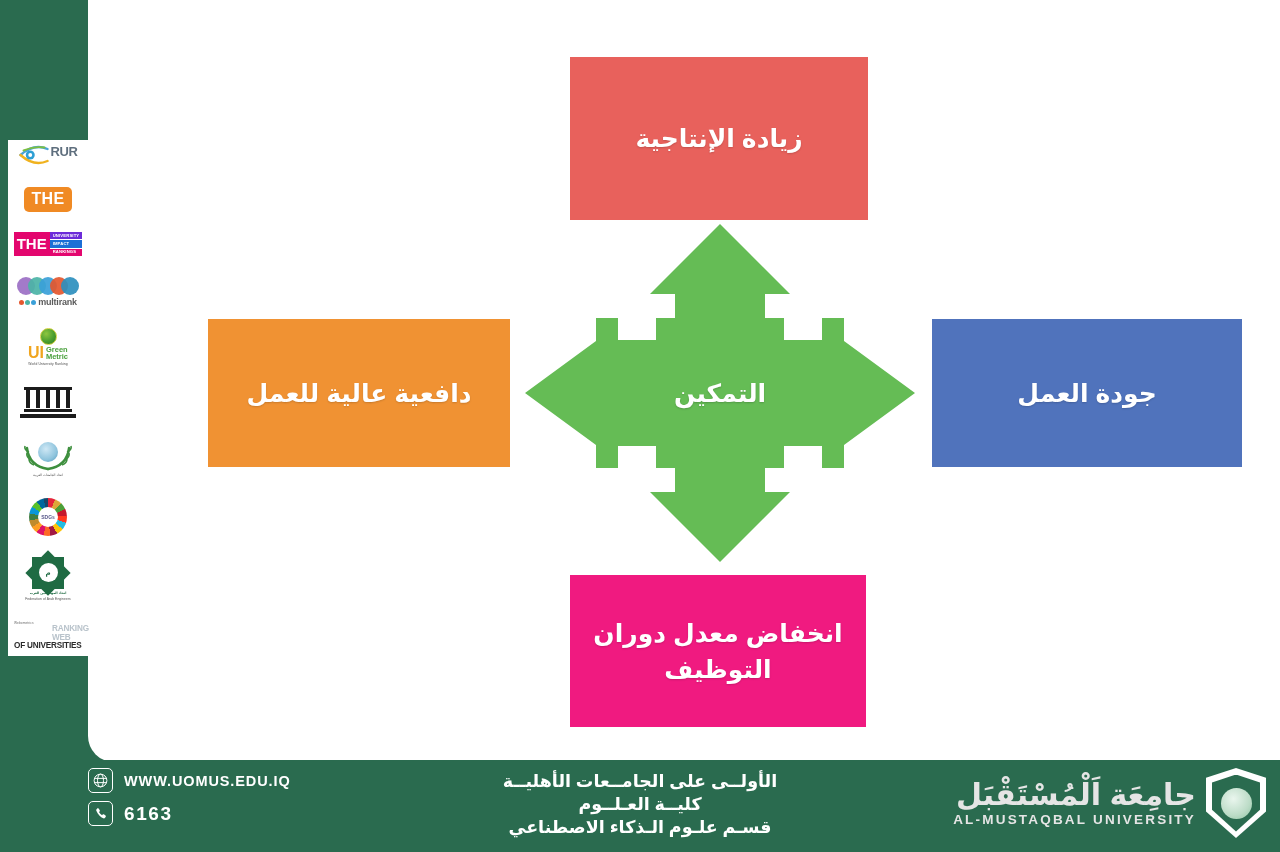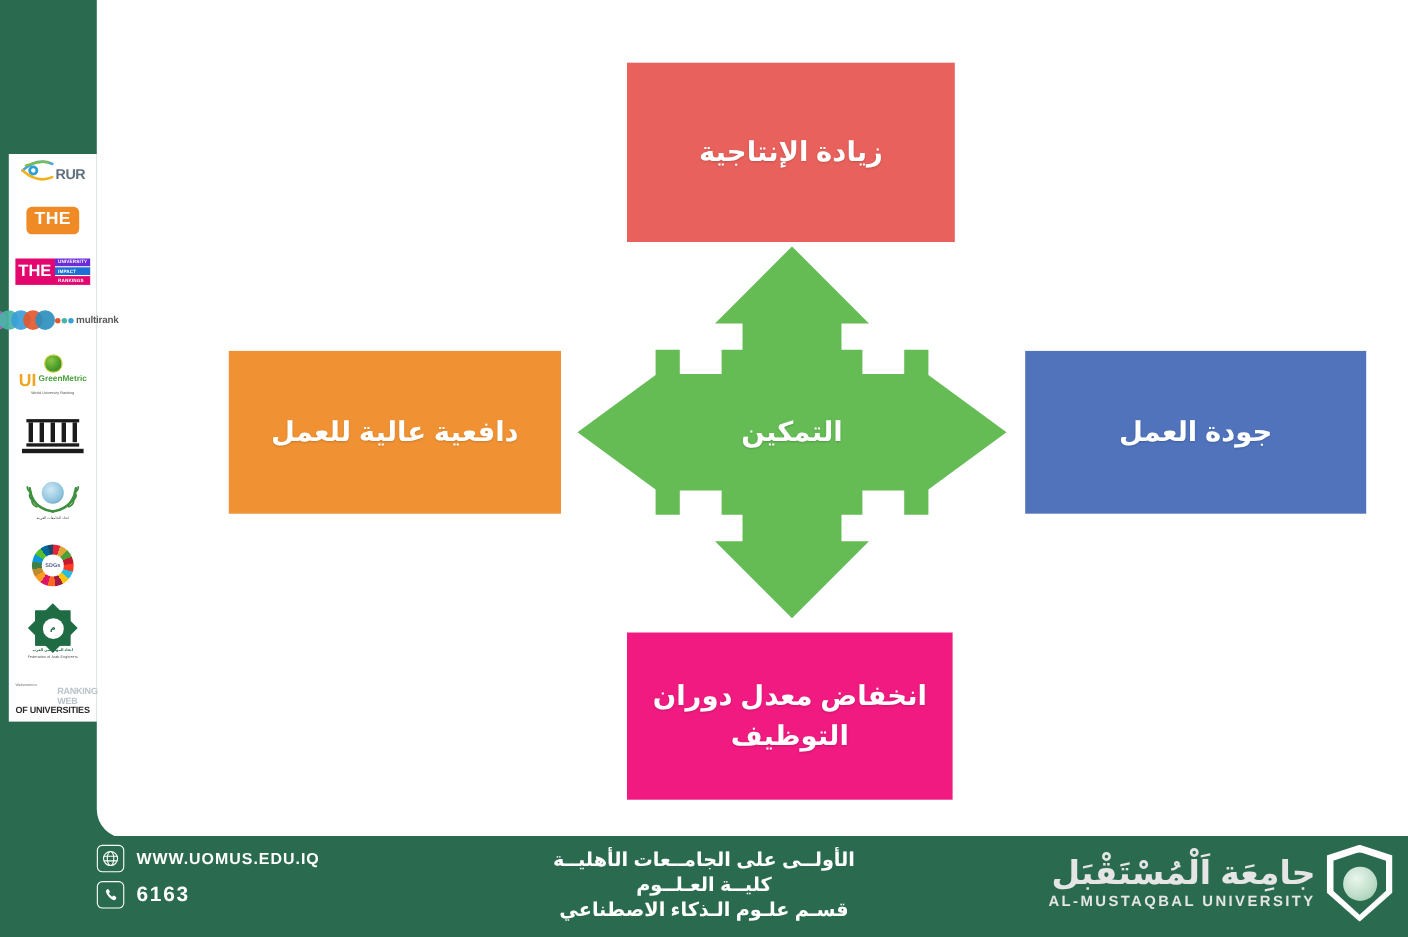--- a/index.html
+++ b/index.html
@@ -45,21 +45,21 @@
     width: 76px;
     display: flex; align-items: center; justify-content: center;
     position: relative;
   }
   .logo-caption {
     font-size: 3.3px; color: #4a4a4a; letter-spacing: .1px;
     text-align: center; line-height: 1.25;
   }
 
   
-  .rur-wrap { display: flex; align-items: flex-end; gap: 2px; }
+  .rur-wrap { display: flex; align-items: flex-start; gap: 2px; }
   .rur-eye { position: relative; width: 30px; height: 22px; }
   .rur-text { font-size: 13px; font-weight: 700; color: #5f6f7e; letter-spacing: -.4px; }
 
   
   .the-badge {
     background: #F08A24; color: #fff;
     font-weight: 900; font-size: 16px;
     padding: 4px 7px 5px; border-radius: 5px;
     letter-spacing: .4px; line-height: 1;
   }
@@ -310,21 +310,21 @@
     <div class="impact-wrap">
       <span class="impact-the">THE</span>
       <div class="impact-bars">
         <span class="impact-bar" style="background:#6C2BD9">UNIVERSITY</span>
         <span class="impact-bar" style="background:#1C6FD6">IMPACT</span>
         <span class="impact-bar" style="background:#E3066E">RANKINGS</span>
       </div>
     </div>
   </div>
 
-  <div class="logo-cell" style="flex-direction:row">
+  <div class="logo-cell" style="flex-direction:column">
     <div class="mr-top">
       <span class="mr-circ" style="background:#9b6fc4; margin-left:0"></span>
       <span class="mr-circ" style="background:#4bb3a6"></span>
       <span class="mr-circ" style="background:#3aa0d8"></span>
       <span class="mr-circ" style="background:#e4572e"></span>
       <span class="mr-circ" style="background:#2d8fbe"></span>
     </div>
     <div class="mr-bottom">
       <span class="mr-dots">
         <span class="mr-dot" style="background:#e4572e"></span>
@@ -332,21 +332,21 @@
         <span class="mr-dot" style="background:#3aa0d8"></span>
       </span>
       <span class="mr-word">multirank</span>
     </div>
   </div>
 
   <div class="logo-cell" style="flex-direction:column; gap:1px">
     <span class="gm-globe"></span>
     <div style="display:flex; align-items:flex-start; gap:2px">
       <span class="gm-ui">UI</span>
-      <div style="display:flex; flex-direction:row">
+      <div style="display:flex; flex-direction:column">
         <span class="gm-green">Green</span>
         <span class="gm-metric">Metric</span>
       </div>
     </div>
     <span class="logo-caption">World University Ranking</span>
   </div>
 
   <div class="logo-cell">
     <div class="pillar-box">
       <div class="pillar-top"></div>

